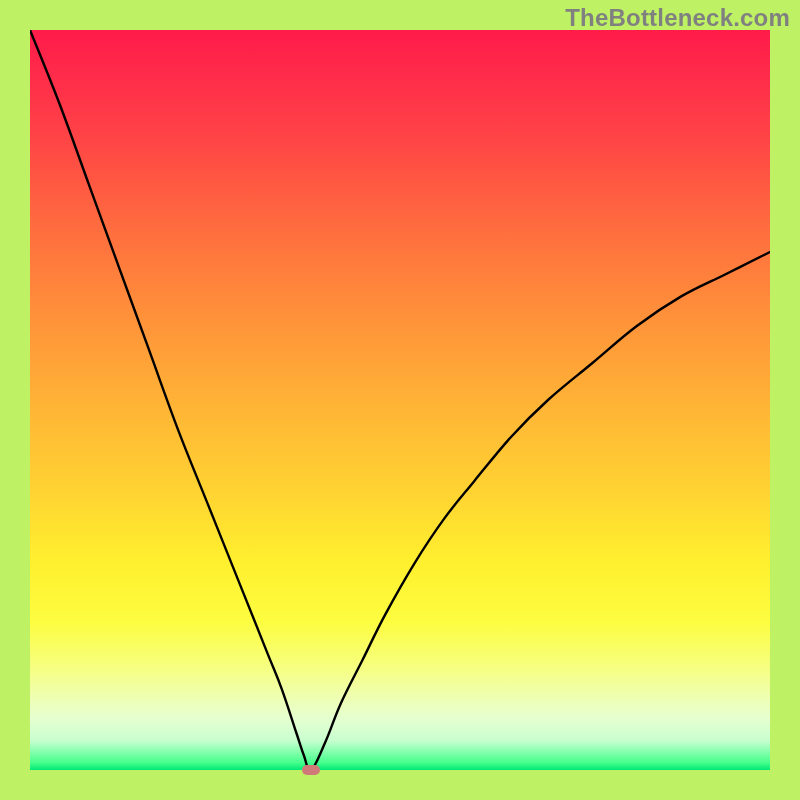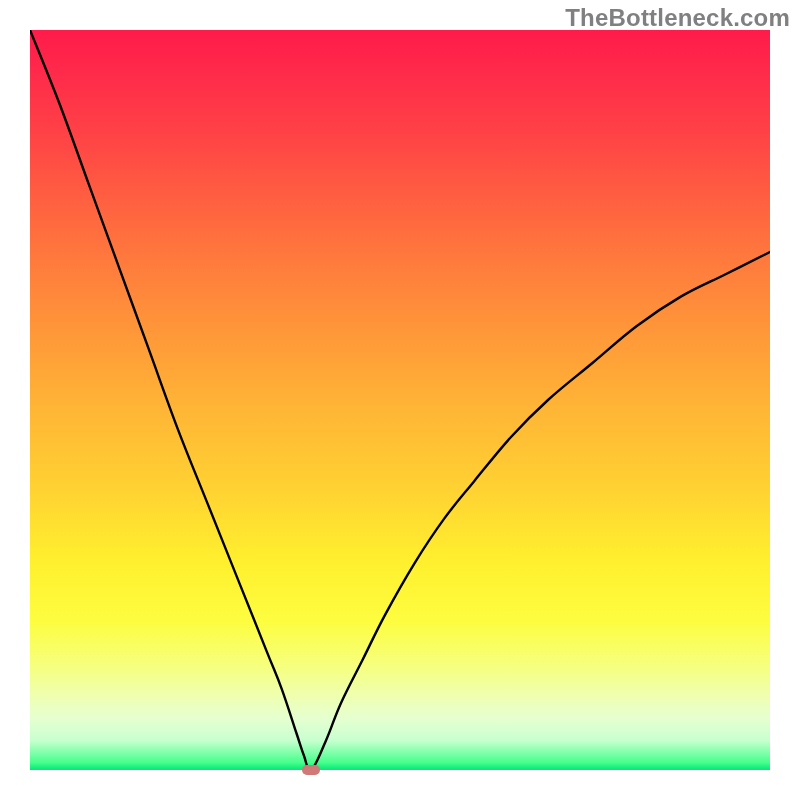--- a/index.html
+++ b/index.html
@@ -10,21 +10,21 @@
     overflow: hidden;
     background: #000;
     font-family: Arial, Helvetica, sans-serif;
   }
   .frame {
     position: absolute;
     top: 0;
     left: 0;
     width: 800px;
     height: 800px;
-    background: #ffffff;
+    background: #bef264;
   }
   .plot-wrap {
     position: absolute;
     top: 30px;
     left: 30px;
     width: 740px;
     height: 740px;
   }
   .plot-area {
     position: absolute;

